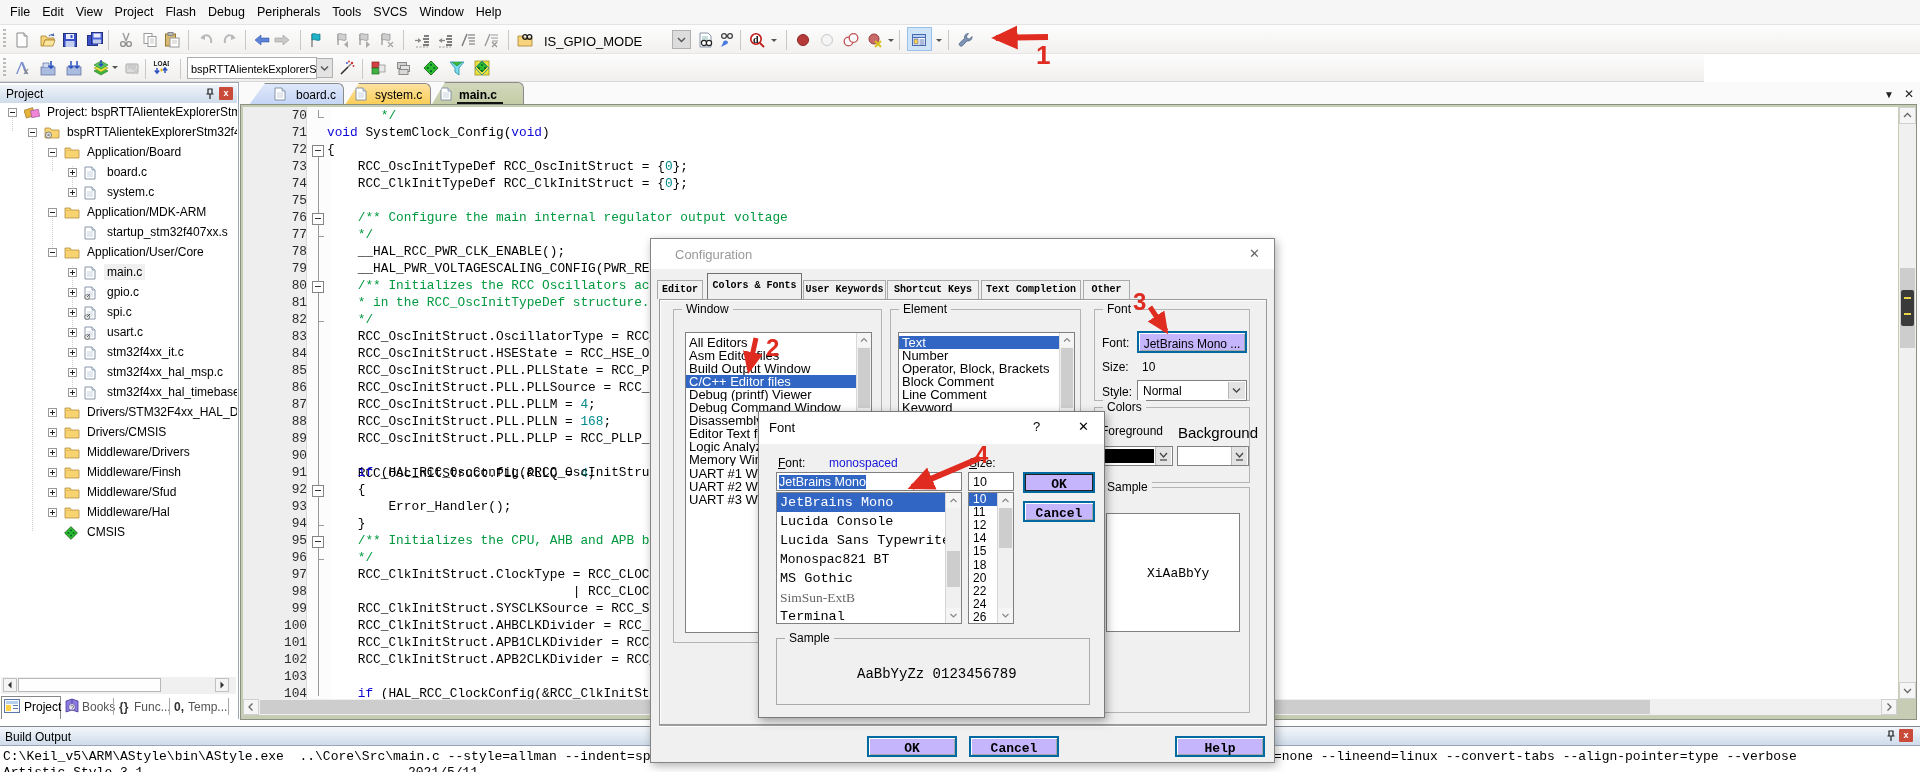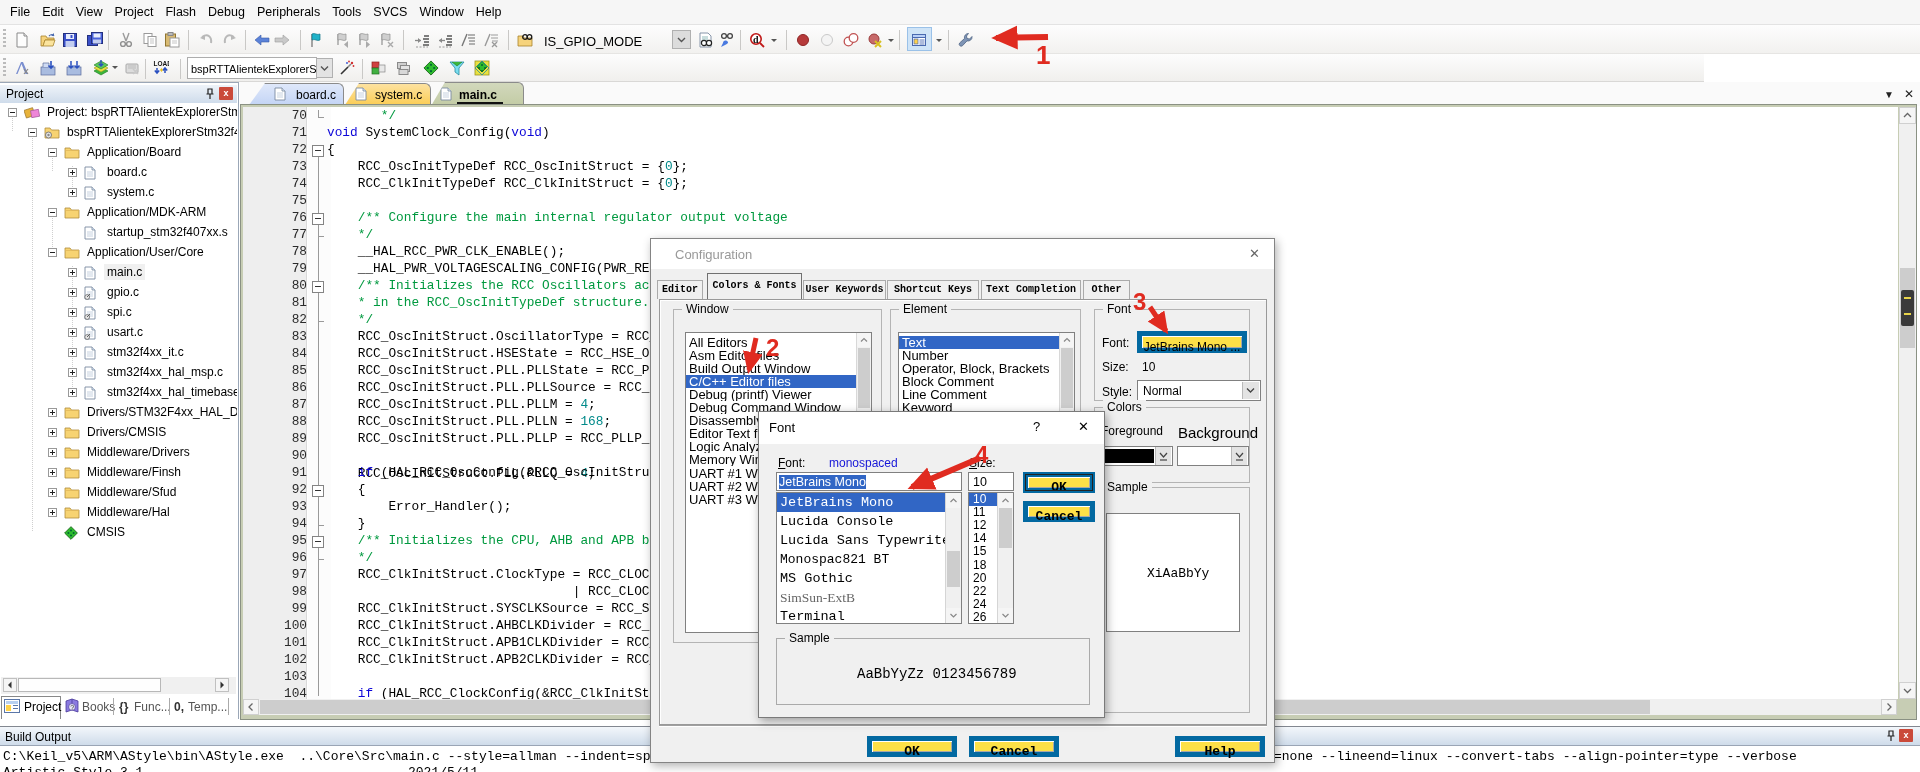--- a/index.html
+++ b/index.html
@@ -26,21 +26,21 @@
 #gutter { position:absolute; left:0; top:0; width:64px; height:592px; background:#eeeeee; border-right:1px solid #d9d9d9; }
 #foldm { position:absolute; left:65px; top:0; width:23px; height:592px; background:#fcfcfc; }
 .lnum { position:absolute; width:64px; text-align:right; font-family:"Liberation Mono",monospace; font-size:12.8px; color:#2b2b2b; }
 .cline { position:absolute; left:84px; font-family:"Liberation Mono",monospace; font-size:12.8px; white-space:pre; color:#000; }
 .kw { color:#0d06d8; } .cm { color:#00993f; } .num { color:#008a8a; }
 #edvs { position:absolute; left:1658px; top:2px; width:17px; height:592px; background:#f0f0f0; }
 #edhs { position:absolute; left:2px; top:594px; width:1654px; height:16px; background:#f0f0f0; }
 #bo { left:0; top:726px; width:1920px; height:46px; background:#fff; }
 #bohdr { position:absolute; left:0; top:0px; width:1920px; height:19px; background:linear-gradient(#f3f7fb,#cfdcea); border-top:1px solid #828790; padding:3px 0 0 5px; font-size:12px; }
 #botext { position:absolute; left:0; top:19px; width:1920px; height:27px; background:#fff; border-top:1px solid #9aa5b5; font-family:"Liberation Mono",monospace; font-size:13px; white-space:pre; }
-.w32btn { position:absolute; background:#fde047; border:5px solid #0369a1; box-shadow:inset 1px 1px 0 #fff, inset -1px -1px 0 #a8a8a8; text-align:center; font-family:"Liberation Mono",monospace; font-weight:bold; font-size:13px; }
+.w32btn { position:absolute; background:#c4b5fd; border:2px solid #0369a1; box-shadow:inset 1px 1px 0 #fff, inset -1px -1px 0 #a8a8a8; text-align:center; font-family:"Liberation Mono",monospace; font-weight:bold; font-size:13px; }
 .group { position:absolute; border:1px solid #b4b4b4; }
 .group > b { position:absolute; top:-8px; left:8px; background:#f0f0f0; padding:0 4px; font-weight:normal; font-size:12px; }
 .sunk { background:#fff; border:1px solid #808080; }
 </style>
 </head>
 <body>
 <div class="abs" id="menubar"><span style="margin-left:4px">File</span><span>Edit</span><span>View</span><span>Project</span><span>Flash</span><span>Debug</span><span>Peripherals</span><span>Tools</span><span>SVCS</span><span>Window</span><span>Help</span></div>
 <div class="abs" id="tb1">
     <div class="grip"></div>
     <div class="ticon" style="left:14px;top:7px"><svg width="16" height="16" viewBox="0 0 16 16">
@@ -752,21 +752,21 @@
       </div>
     </div>
     <div class="group" style="left:443px;top:70px;width:156px;height:92px">
       <b>Font</b>
     </div>
     <div style="position:absolute;left:451px;top:97px;font-size:12px">Font:</div>
     <div class="w32btn" style="left:486px;top:92px;width:110px;height:22px;font-family:'Liberation Sans';font-weight:normal;font-size:12px;padding-top:4px">JetBrains Mono ...</div>
     <div style="position:absolute;left:451px;top:121px;font-size:12px">Size:</div>
     <div style="position:absolute;left:491px;top:121px;font-size:12px">10</div>
     <div style="position:absolute;left:451px;top:146px;font-size:12px">Style:</div>
-    <div class="sunk" style="position:absolute;left:486px;top:141px;width:124px;height:21px;font-size:12px;padding:3px 12px 0 5px">Normal<div style="position:absolute;right:1px;top:1px;width:17px;height:17px;background:#e3e3e3;border-left:1px solid #b8b8b8"><svg width="15" height="16" viewBox="0 0 15 16">
+    <div class="sunk" style="position:absolute;left:486px;top:141px;width:110px;height:21px;font-size:12px;padding:3px 12px 0 5px">Normal<div style="position:absolute;right:1px;top:1px;width:17px;height:17px;background:#e3e3e3;border-left:1px solid #b8b8b8"><svg width="15" height="16" viewBox="0 0 15 16">
           <path d="M4 6.5l3.5 3.5L11 6.5" fill="none" stroke="#444" stroke-width="1.3"></path>
         </svg></div></div>
     <div class="group" style="left:443px;top:168px;width:156px;height:76px">
       <b>Colors</b>
     </div>
     <div style="position:absolute;left:450px;top:185px;font-size:12px">Foreground</div>
     <div style="position:absolute;left:527px;top:185px;font-size:15px">Background</div>
     <div class="sunk" style="position:absolute;left:450px;top:207px;width:72px;height:20px">
       <div style="position:absolute;left:2px;top:2px;width:50px;height:14px;background:#000"></div>
       <div style="position:absolute;right:1px;top:0px;width:16px;height:18px;background:#e3e3e3;border-left:1px solid #b8b8b8"><svg width="15" height="17" viewBox="0 0 15 17">

